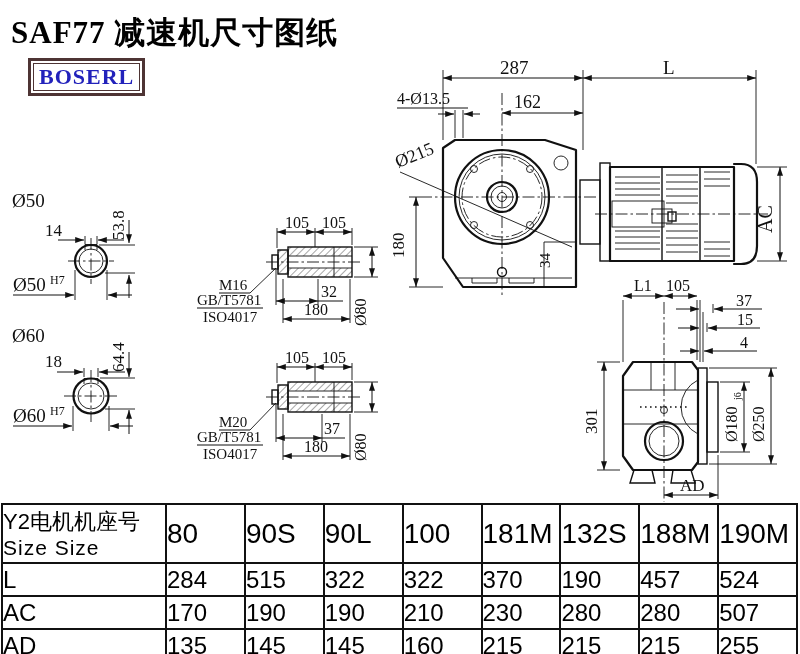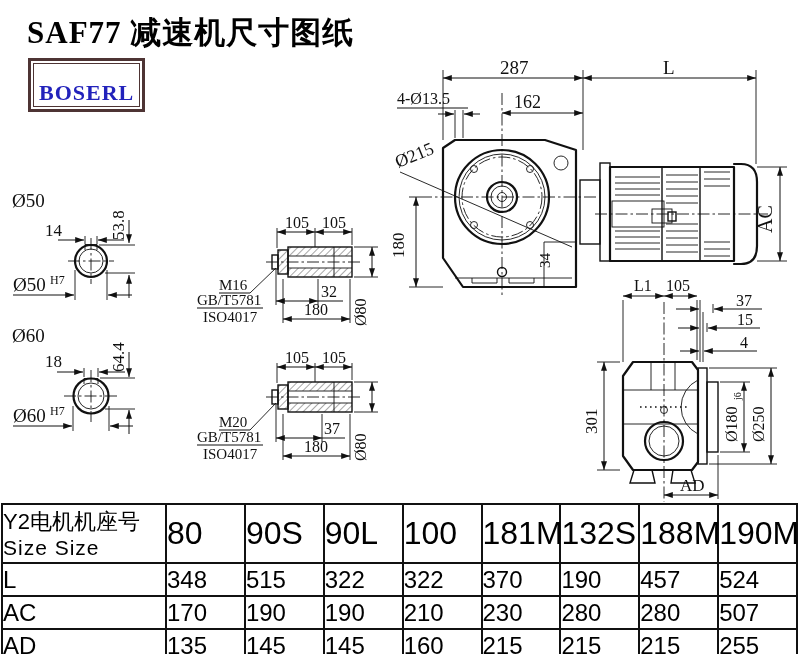--- a/index.html
+++ b/index.html
@@ -1,34 +1,34 @@
 <!DOCTYPE html>
 <html><head>
 <meta charset="utf-8">
 <style>
   html,body{margin:0;padding:0;background:#fff;}
   .stage{position:relative;width:800px;height:654px;background:#fff;overflow:hidden;font-family:"Liberation Sans",sans-serif;}
-  .title{position:absolute;left:27px;top:12px;font-family:"Liberation Serif",serif;font-weight:bold;font-size:31px;color:#000;letter-spacing:1px;white-space:nowrap;}
+  .title{position:absolute;left:11px;top:12px;font-family:"Liberation Serif",serif;font-weight:bold;font-size:31px;color:#000;letter-spacing:1px;white-space:nowrap;}
   .logo{position:absolute;left:28px;top:58px;border:3px solid #4e3434;background:#fff;padding:2px;}
-  .logo-inner{display:block;border:1px solid #4e3434;padding:16px 5px 1px 5px;font-family:"Liberation Serif",serif;font-weight:bold;font-size:22px;color:#2222bb;letter-spacing:1px;line-height:25px;}
+  .logo-inner{display:block;border:1px solid #4e3434;padding:0 5px 1px 5px;font-family:"Liberation Serif",serif;font-weight:bold;font-size:22px;color:#2222bb;letter-spacing:1px;line-height:25px;}
   svg.drawing{position:absolute;left:0;top:0;}
   svg text{fill:#111;font-family:"Liberation Serif",serif;}
   .t20{font-size:20px}.t19{font-size:19px}.t18{font-size:18px}.t17{font-size:17px}.t16{font-size:16px}.t15{font-size:15px}.t12{font-size:12px}.t10{font-size:10px}
   .k2{stroke:#111;stroke-width:2.2;fill:none;stroke-linejoin:round;stroke-linecap:round}
   .k1{stroke:#111;stroke-width:1.4;fill:none}
   .k0{stroke:#111;stroke-width:0.9;fill:none}
   .cl{stroke:#111;stroke-width:0.9;fill:none;stroke-dasharray:12 3 2.5 3}
   .dm{stroke:#111;stroke-width:1;fill:none}
   .dot{stroke:#111;stroke-width:1.6;fill:none;stroke-dasharray:1.6 3.4}
   table.dim-table{position:absolute;left:1px;top:503px;width:797px;height:150px;border-collapse:collapse;table-layout:fixed;background:#fff;color:#000;}
   table.dim-table td,table.dim-table th{border:2px solid #111;text-align:left;vertical-align:middle;padding:0;font-weight:normal;}
   .col-label{width:162px;}
   .hdr-cn{display:block;font-size:22px;line-height:27px;}
   .hdr-en{display:block;font-size:21px;line-height:25px;letter-spacing:1px;}
-  .col-head{font-size:32px;height:57px;}
+  .col-head{font-size:28px;height:57px;}
   .cell{font-size:24px;height:31px;}
 </style>
 </head>
 <body>
 
 <div class="stage">
 
   <svg class="drawing" width="800" height="503" viewBox="0 0 800 503">
     <defs>
       <marker id="ar" markerWidth="10" markerHeight="8" refX="8.8" refY="3.5" orient="auto-start-reverse" markerUnits="userSpaceOnUse">
@@ -270,21 +270,21 @@
       <th class="col-head">90S</th>
       <th class="col-head">90L</th>
       <th class="col-head">100</th>
       <th class="col-head">181M</th>
       <th class="col-head">132S</th>
       <th class="col-head">188M</th>
       <th class="col-head">190M</th>
     </tr>
     <tr>
       <td class="cell">L</td>
-      <td class="cell">348</td>
+      <td class="cell">284</td>
       <td class="cell">515</td>
       <td class="cell">322</td>
       <td class="cell">322</td>
       <td class="cell">370</td>
       <td class="cell">190</td>
       <td class="cell">457</td>
       <td class="cell">524</td>
     </tr>
     <tr>
       <td class="cell">AC</td>

